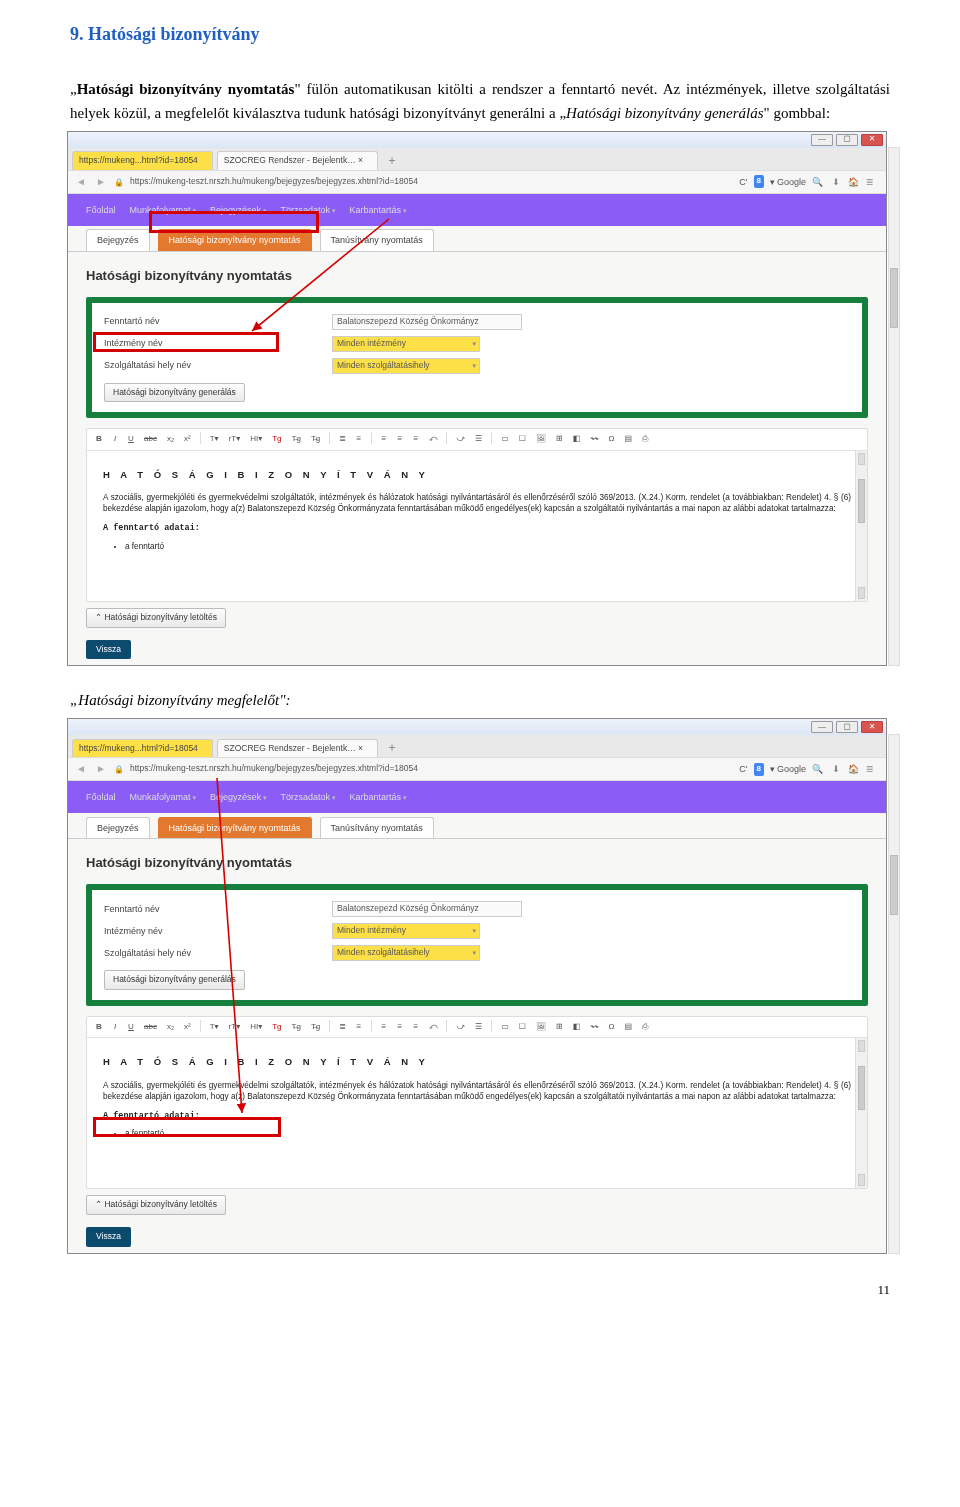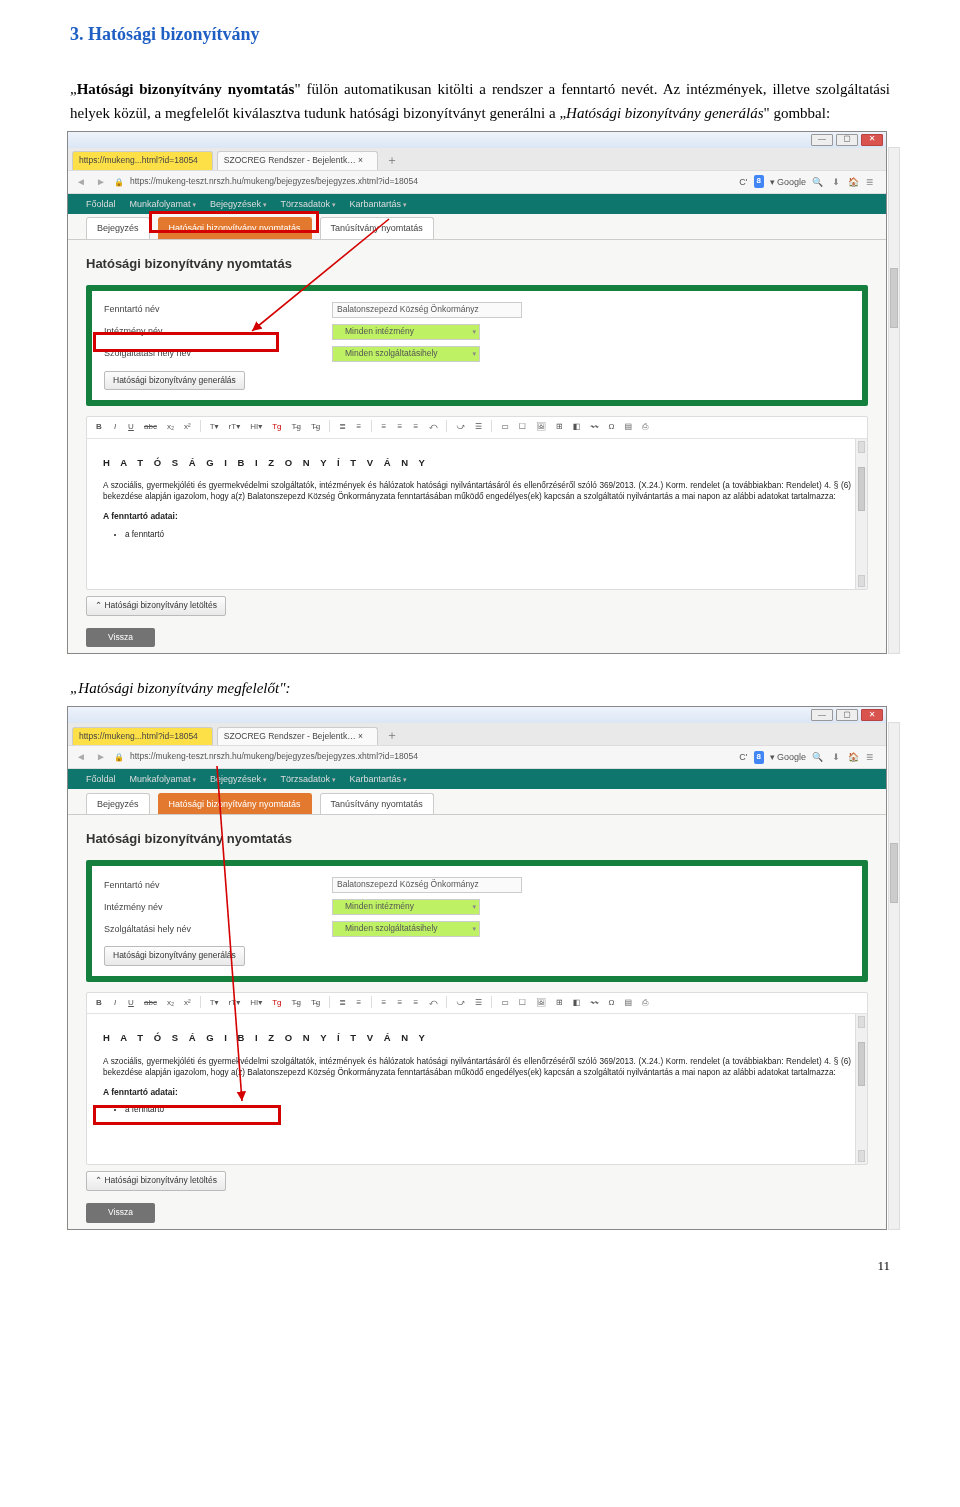--- a/index.html
+++ b/index.html
@@ -70,21 +70,21 @@
   .addr-back,.addr-fwd{width:14px;height:14px;color:#aaa;font-size:10px;display:flex;align-items:center;justify-content:center;}
   .addr-lock{width:10px;height:10px;color:#999;font-size:8px;}
   .addr-bar{flex:1;font-size:8.5px;color:#555;white-space:nowrap;overflow:hidden;}
   .addr-right{display:flex;align-items:center;gap:6px;font-size:9px;color:#555;}
   .addr-right .g{background:#4285f4;color:#fff;font-weight:bold;padding:0 3px;border-radius:2px;font-size:8px;}
   .addr-icon{width:12px;height:12px;color:#888;display:flex;align-items:center;justify-content:center;}
   .menu-icon{width:14px;height:12px;position:relative;}
   .menu-icon::before{content:"≡";color:#888;font-size:12px;line-height:12px;}
   
   .app-nav{
-    background:#0f766e;color:#ddd;height:20px;display:flex;align-items:center;gap:14px;
+    background:#8b5cf6;color:#ddd;height:32px;display:flex;align-items:center;gap:14px;
     padding:0 18px;font-size:9px;text-align:right;
   }
   .app-nav .item{position:relative;}
   .app-nav .caret::after{content:" ▾";color:#bbb;font-size:7px;}
   
   .sub-tabs{
     background:#f7f7f5;height:26px;display:flex;align-items:flex-end;padding:4px 18px 0 18px;gap:8px;
     border-bottom:1px solid #ccc;
   }
   .sub-tab{
@@ -104,22 +104,22 @@
   .form-card{
     background:#fff;border:6px solid #15803d;border-radius:2px;padding:8px 12px 10px 12px;
   }
   .frow{display:flex;align-items:center;height:22px;gap:8px;}
   .flabel{width:220px;font-size:9px;color:#444;}
   .finput{
     border:1px solid #ccc;background:#fafafa;height:16px;font-size:8.5px;color:#555;
     padding:0 4px;display:flex;align-items:center;flex:0 0 190px;
   }
   .fselect{
-    border:1px solid #ccc;background:#bef264;height:16px;font-size:8.5px;color:#555;
-    padding:0 12px;display:flex;align-items:center;flex:0 0 148px;position:relative;
+    border:1px solid #ccc;background:#fde047;height:16px;font-size:8.5px;color:#555;
+    padding:0 4px;display:flex;align-items:center;flex:0 0 148px;position:relative;
   }
   .fselect::after{content:"▾";position:absolute;right:3px;color:#888;font-size:7px;}
   .gen-btn{
     display:inline-block;border:1px solid #bbb;background:linear-gradient(#fdfdfd,#e9e9e9);
     padding:2px 8px;font-size:8.5px;color:#333;border-radius:2px;margin-top:6px;
   }
   .acc-btn{
     display:inline-block;border:1px solid #bbb;background:linear-gradient(#fdfdfd,#e9e9e9);
     padding:2px 8px;font-size:8.5px;color:#333;border-radius:2px;margin-top:6px;
   }
@@ -131,50 +131,50 @@
   }
   .tbtn{border:1px solid transparent;padding:0 2px;min-width:12px;text-align:center;}
   .tsep{width:1px;height:12px;background:#ddd;margin:0 2px;}
   .doc-area{
     padding:10px 16px;font-size:9px;color:#222;position:relative;height:150px;overflow:hidden;
   }
   .doc-area .doc-title{
     letter-spacing:4px;font-weight:bold;font-size:9.5px;margin:6px 0 10px 0;
   }
   .doc-area p{font-size:8.2px;text-align:justify;color:#222;line-height:1.35;}
-  .doc-area .sub{font-weight:bold;margin-top:8px;font-size:8.5px;}
+  .doc-area .sub{font-weight:bold;margin-top:8px;font-size:8.5px;font-family:Liberation Mono, monospace;}
   .doc-area ul{margin:4px 0 0 22px;font-size:8.2px;}
   .doc-scroll{
     position:absolute;right:0;top:0;bottom:0;width:12px;background:#f0f0f0;border-left:1px solid #ddd;
   }
   .doc-scroll::before{content:"";position:absolute;top:2px;left:2px;right:2px;height:10px;background:#ddd;border:1px solid #ccc;}
   .doc-scroll::after{content:"";position:absolute;bottom:2px;left:2px;right:2px;height:10px;background:#ddd;border:1px solid #ccc;}
   .doc-thumb{position:absolute;left:2px;right:2px;top:28px;height:44px;background:#ccc;border:1px solid #bbb;}
   .footer-row{
     background:#f7f7f5;padding:4px 18px 6px 18px;
   }
   .vissza{
-    display:inline-block;background:#737373;color:#fff;font-size:8.5px;padding:3px 22px;border-radius:2px;
+    display:inline-block;background:#0c4a6e;color:#fff;font-size:8.5px;padding:3px 10px;border-radius:2px;
   }
   .main-scroll{
     position:absolute;right:-13px;top:16px;bottom:0;width:12px;background:#f0f0f0;border:1px solid #ddd;
   }
   .main-scroll .thumb{position:absolute;left:1px;right:1px;top:120px;height:60px;background:#ccc;border:1px solid #bbb;}
   
   .hl{position:absolute;border:3px solid #d40000;pointer-events:none;}
   
   .arrow-svg{position:absolute;top:0;left:0;pointer-events:none;}
   .page-num{
     text-align:right;font-size:13px;color:#000;margin-top:26px;
   }
 </style>
 </head>
 <body>
 
-<div class="heading">3.  Hatósági bizonyítvány</div>
+<div class="heading">9.  Hatósági bizonyítvány</div>
 
 <p class="para">
   <span>„</span><b>Hatósági bizonyítvány nyomtatás</b><span>" fülön automatikusan kitölti a rendszer a fenntartó nevét. Az intézmények, illetve szolgáltatási helyek közül, a megfelelőt kiválasztva tudunk hatósági bizonyítványt generálni a „</span><span class="italic">Hatósági bizonyítvány generálás</span><span>" gombbal:</span>
 </p>
 
 <div class="shot-wrap" style="margin-top:4px;">
   <div class="shot">
     <div class="win-title">
       <div class="win-btn">—</div>
       <div class="win-btn">▢</div>

